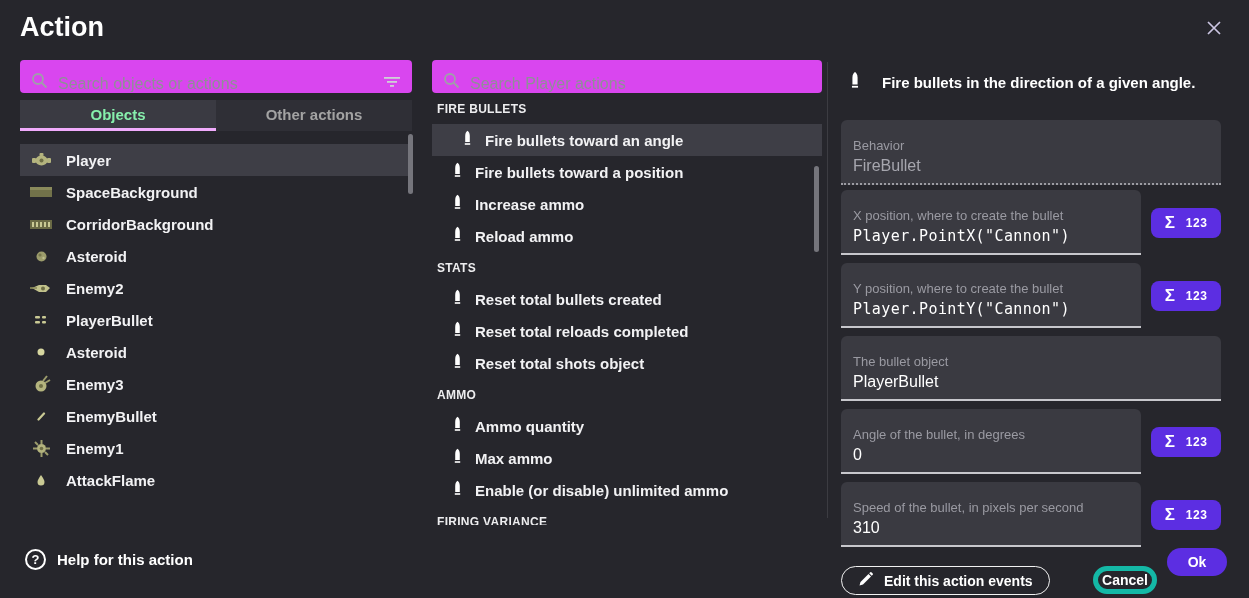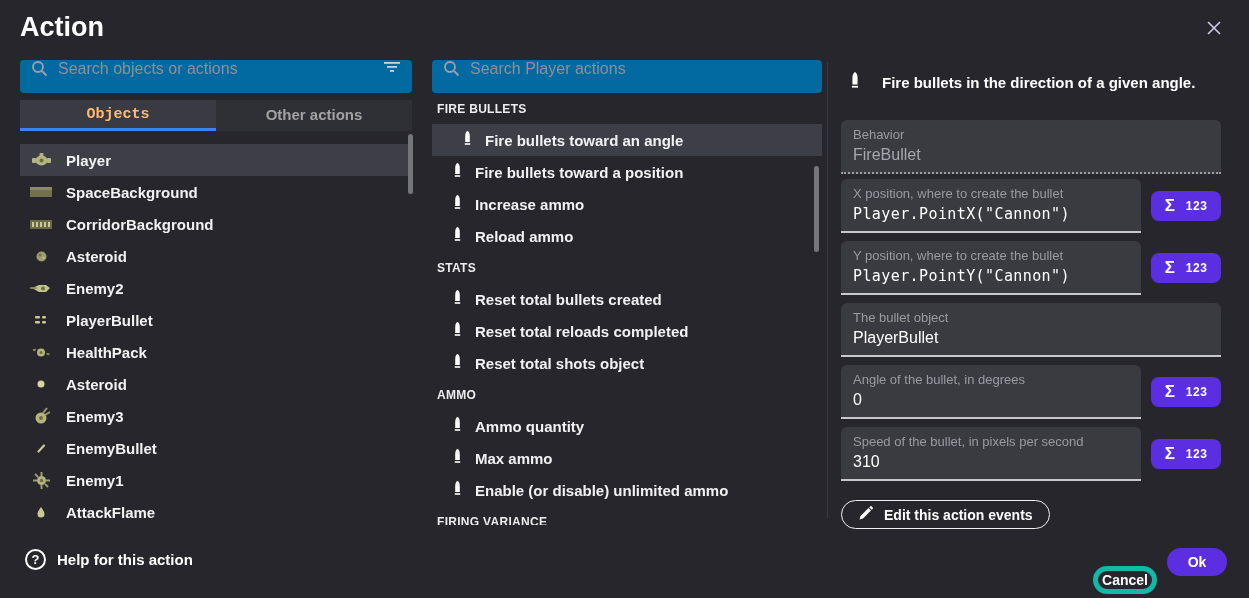--- a/index.html
+++ b/index.html
@@ -8,29 +8,29 @@
     background:#26262C;
     font-family:"Liberation Sans", sans-serif;
     color:#F2F2F4;
     position:relative;
     overflow:hidden;
   }
   .dialog-title{position:absolute;left:20px;top:12px;font-size:27px;font-weight:bold;color:#FFFFFF;}
   .close-btn{position:absolute;right:22px;top:16px;width:26px;height:26px;display:flex;align-items:center;justify-content:center;cursor:pointer;background:none;border:none;}
 
   
-  .searchbar{height:33px;background:#0369a1;border-radius:4px;display:flex;align-items:flex-start;padding:0 11px;gap:10px;}
+  .searchbar{height:33px;background:#d946ef;border-radius:4px;display:flex;align-items:flex-end;padding:0 11px;gap:10px;}
   .searchbar input{flex:1;background:transparent;border:none;outline:none;color:#FFF;font-size:16px;font-family:"Liberation Sans",sans-serif;}
   .searchbar input::placeholder{color:#8F8F97;opacity:1;}
 
   
   .panel-left{position:absolute;left:20px;top:60px;width:392px;}
   .tabs{display:flex;margin-top:7px;}
   .tab{flex:1;height:31px;display:flex;align-items:center;justify-content:center;font-size:15px;font-weight:bold;background:#2F2F36;color:#a3a3a3;border:none;border-bottom:3px solid transparent;cursor:pointer;font-family:"Liberation Sans",sans-serif;}
-  .tab.active{background:#3A3A42;color:#fdba74;border-bottom:3px solid #3b82f6;font-family:Liberation Mono, monospace;}
+  .tab.active{background:#3A3A42;color:#86efac;border-bottom:3px solid #f0abfc;}
   .objlist{margin-top:13px;}
   .obj-row{height:32px;display:flex;align-items:center;gap:13px;padding-left:9px;cursor:pointer;}
   .obj-row.sel{background:#3E3E46;}
   .oicon{width:24px;display:flex;justify-content:center;align-items:center;}
   .olabel{font-size:15px;font-weight:bold;color:#F2F2F4;}
 
   
   .panel-mid{position:absolute;left:432px;top:60px;width:390px;height:465px;overflow:hidden;}
   .sect{height:31px;display:flex;align-items:center;padding-left:5px;font-size:12px;font-weight:bold;letter-spacing:.3px;color:#EDEDEF;}
   .act-row{height:32px;display:flex;align-items:center;gap:14px;padding-left:22px;cursor:pointer;}
@@ -41,21 +41,21 @@
   .scroll-thumb{position:absolute;width:5px;border-radius:3px;background:#75757C;}
   .sb-left{left:408px;top:134px;height:60px;}
   .sb-mid{left:814px;top:166px;height:86px;}
 
   
   .panel-right{position:absolute;left:841px;top:60px;width:380px;}
   .desc{display:flex;align-items:center;gap:23px;height:44px;margin-bottom:16px;padding-left:10px;}
   .desc-label{font-size:15px;font-weight:bold;color:#FFFFFF;}
   .fieldrow{display:flex;align-items:center;margin-bottom:8px;}
   .fieldrow.tight{margin-bottom:5px;}
-  .field{background:#3A3A41;border-radius:6px 6px 0 0;padding:7px 12px 7px;border-bottom:2px solid #C7C7CC;width:300px;}
+  .field{background:#3A3A41;border-radius:6px 6px 0 0;padding:18px 12px 7px;border-bottom:2px solid #C7C7CC;width:300px;}
   .field.full{width:380px;}
   .field.disabled{border-bottom:2px dotted #9C9CA3;}
   .flabel{font-size:13px;color:#9A9AA2;margin-bottom:3px;}
   .fvalue{font-size:16px;color:#FFFFFF;min-height:20px;line-height:20px;}
   .fvalue.dis{color:#A6A6AE;}
   .fvalue.mono{font-family:"DejaVu Sans Mono",monospace;font-size:15px;letter-spacing:.4px;}
   .sigma-btn{margin-left:10px;width:70px;height:30px;background:#5C2EE2;border:none;border-radius:8px;color:#FFF;display:flex;align-items:center;justify-content:center;gap:11px;cursor:pointer;font-family:"Liberation Sans",sans-serif;}
   .sigma-s{font-size:17px;font-weight:bold;}
   .sigma-n{font-size:12px;font-weight:bold;letter-spacing:.5px;}
   .edit-btn{margin-top:11px;height:29px;border:1px solid #F2F2F2;border-radius:15px;background:transparent;color:#FFF;display:inline-flex;align-items:center;gap:11px;padding:0 16px;font-size:14px;font-weight:bold;cursor:pointer;font-family:"Liberation Sans",sans-serif;}
@@ -170,31 +170,20 @@
               <rect x="8" y="1" width="4" height="2.4" rx="1"></rect>
               <rect x="1" y="6" width="5" height="2.4" rx="1"></rect>
               <rect x="8" y="6" width="4" height="2.4" rx="1"></rect>
             </g>
           </svg>
         </span>
       <span class="olabel">PlayerBullet</span>
     </div>
     <div class="obj-row">
       <span class="oicon">
-          <svg width="18" height="11" viewBox="0 0 18 11">
-            <circle cx="9" cy="5.5" r="4" fill="#B4B47E"></circle>
-            <circle cx="9" cy="5.5" r="1.5" fill="#6E6E45"></circle>
-            <rect x="1" y="2" width="3" height="2" fill="#8E8E5C" transform="rotate(-20 2 3)"></rect>
-            <rect x="14.5" y="6" width="3" height="2" fill="#8E8E5C" transform="rotate(15 16 7)"></rect>
-          </svg>
-        </span>
-      <span class="olabel">HealthPack</span>
-    </div>
-    <div class="obj-row">
-      <span class="oicon">
           <svg width="10" height="10" viewBox="0 0 10 10">
             <circle cx="5" cy="5" r="3.5" fill="#D6D6A0"></circle>
           </svg>
         </span>
       <span class="olabel">Asteroid</span>
     </div>
     <div class="obj-row">
       <span class="oicon">
           <svg width="19" height="19" viewBox="0 0 19 19">
             <circle cx="9" cy="11" r="5.5" fill="#B4B47E"></circle>

